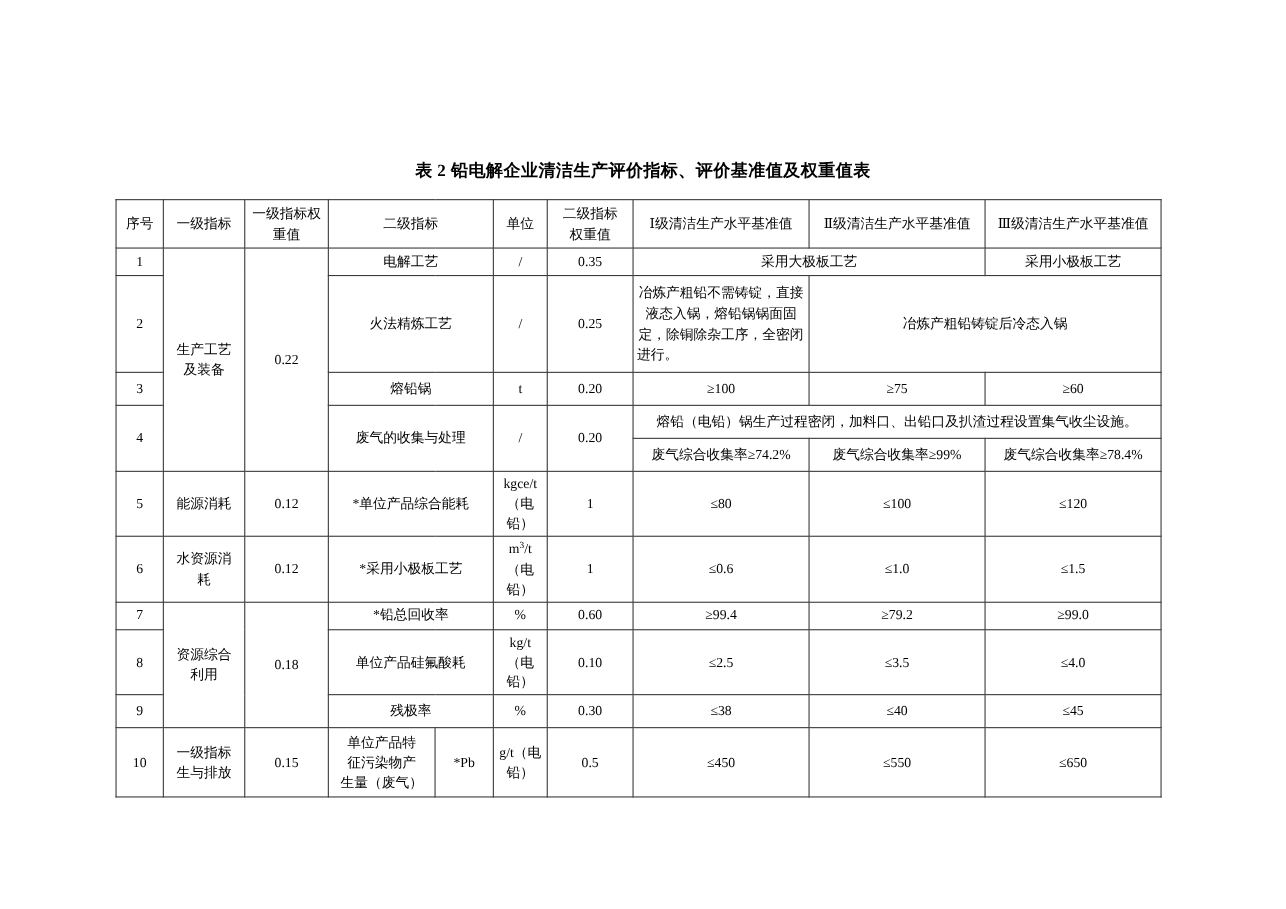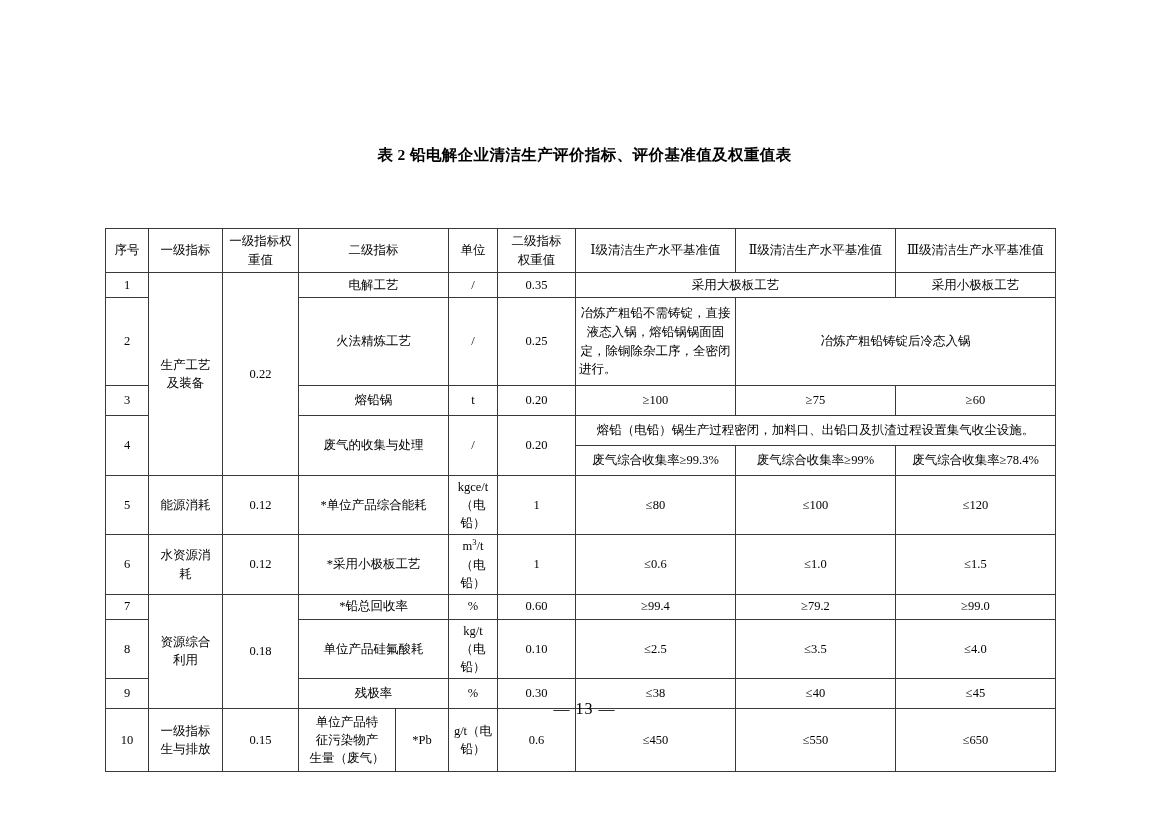--- a/index.html
+++ b/index.html
@@ -28,21 +28,20 @@
     text-align: center;
     font-size: 15.5px;
     font-weight: bold;
     letter-spacing: 0.4px;
   }
   .table-wrap {
     position: absolute;
     left: 105px;
     top: 181px;
     width: 950px;
-    margin-top: 47px;
   }
   table.main {
     border-collapse: collapse;
     width: 950px;
     table-layout: fixed;
   }
   table.main td, table.main th {
     border: 1px solid #3a3a3a;
     padding: 2px 3px;
     text-align: center;
@@ -174,21 +173,21 @@
         </tr>
 
         <tr class="r4a">
           <td rowspan="2">4</td>
           <td colspan="2" rowspan="2">废气的收集与处理</td>
           <td rowspan="2">/</td>
           <td rowspan="2">0.20</td>
           <td colspan="3">熔铅（电铅）锅生产过程密闭，加料口、出铅口及扒渣过程设置集气收尘设施。</td>
         </tr>
         <tr class="r4b">
-          <td>废气综合收集率≥99.3%</td>
+          <td>废气综合收集率≥74.2%</td>
           <td>废气综合收集率≥99%</td>
           <td>废气综合收集率≥78.4%</td>
         </tr>
 
         <tr class="r5">
           <td>5</td>
           <td>能源消耗</td>
           <td>0.12</td>
           <td colspan="2">*单位产品综合能耗</td>
           <td>
@@ -267,24 +266,23 @@
           <td>
               <span class="vstack">单位产品特</span>
               <span class="vstack">征污染物产</span>
               <span class="vstack">生量（废气）</span>
             </td>
           <td>*Pb</td>
           <td>
               <span class="vstack">g/t（电</span>
               <span class="vstack">铅）</span>
             </td>
-          <td>0.6</td>
+          <td>0.5</td>
           <td>≤450</td>
           <td>≤550</td>
           <td>≤650</td>
         </tr>
       </tbody>
     </table>
   </div>
 
-  <div class="page-number">— 13 —</div>
 
 </div>
 
 </body></html>

